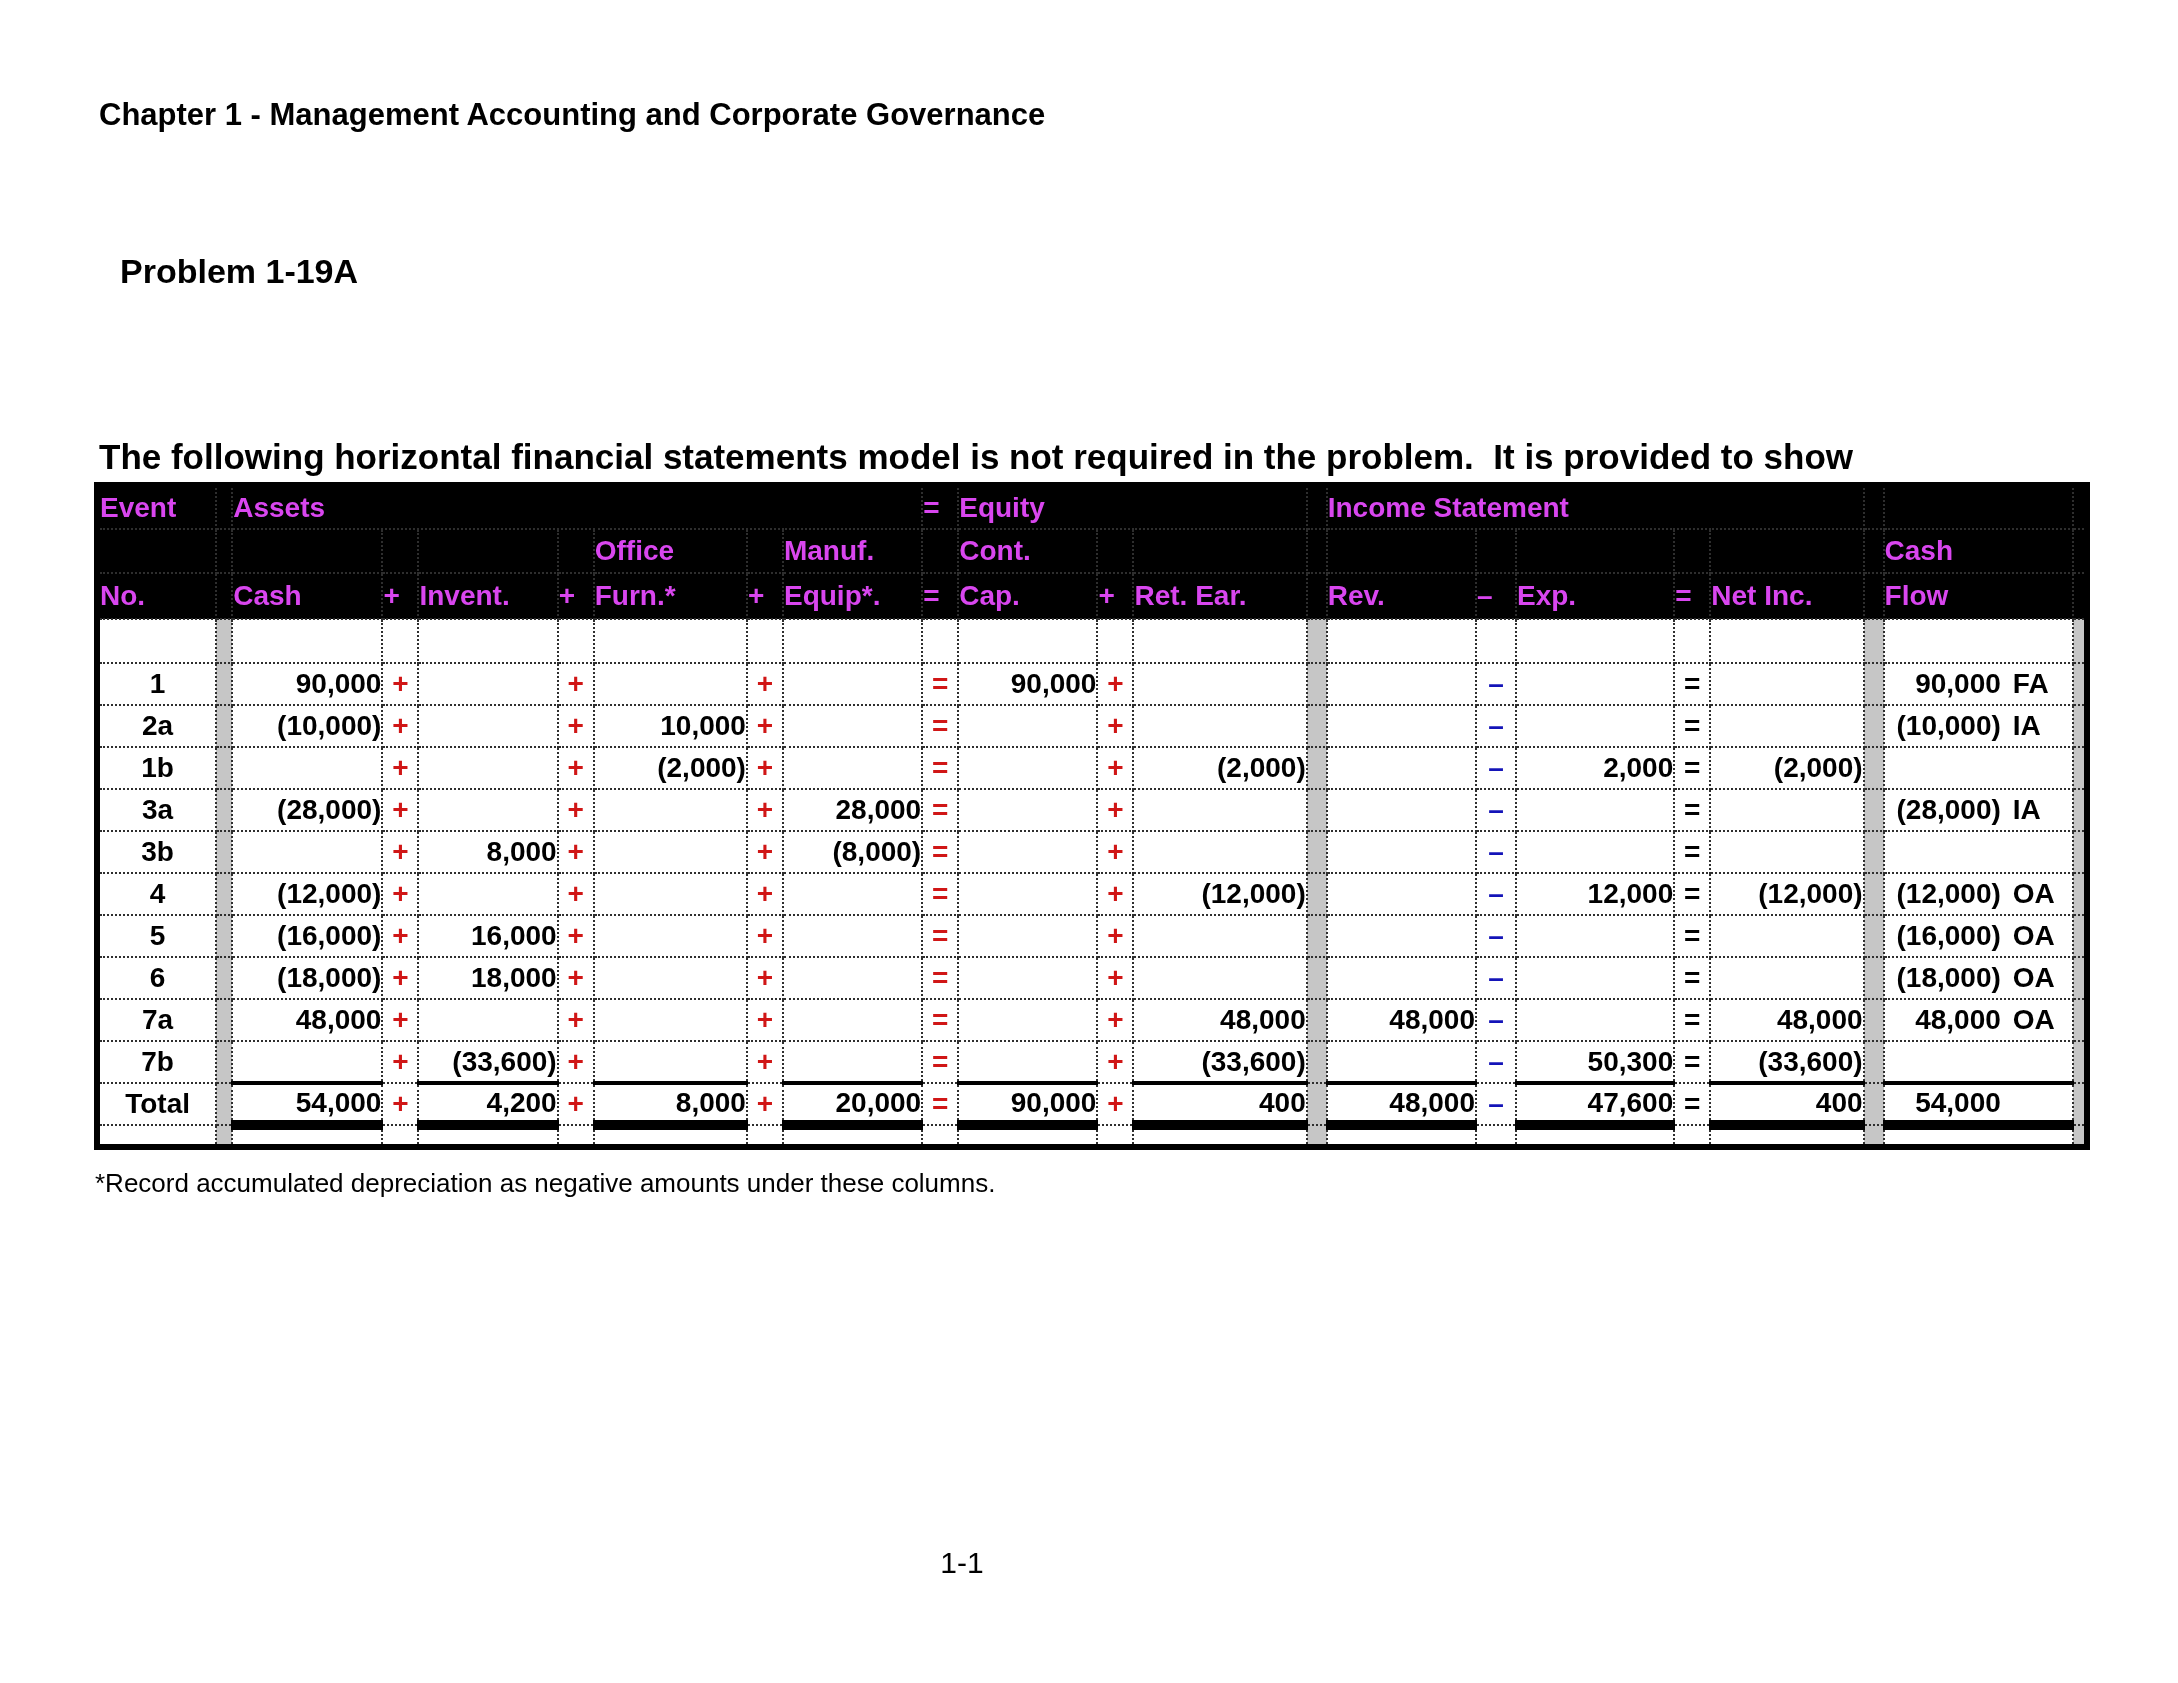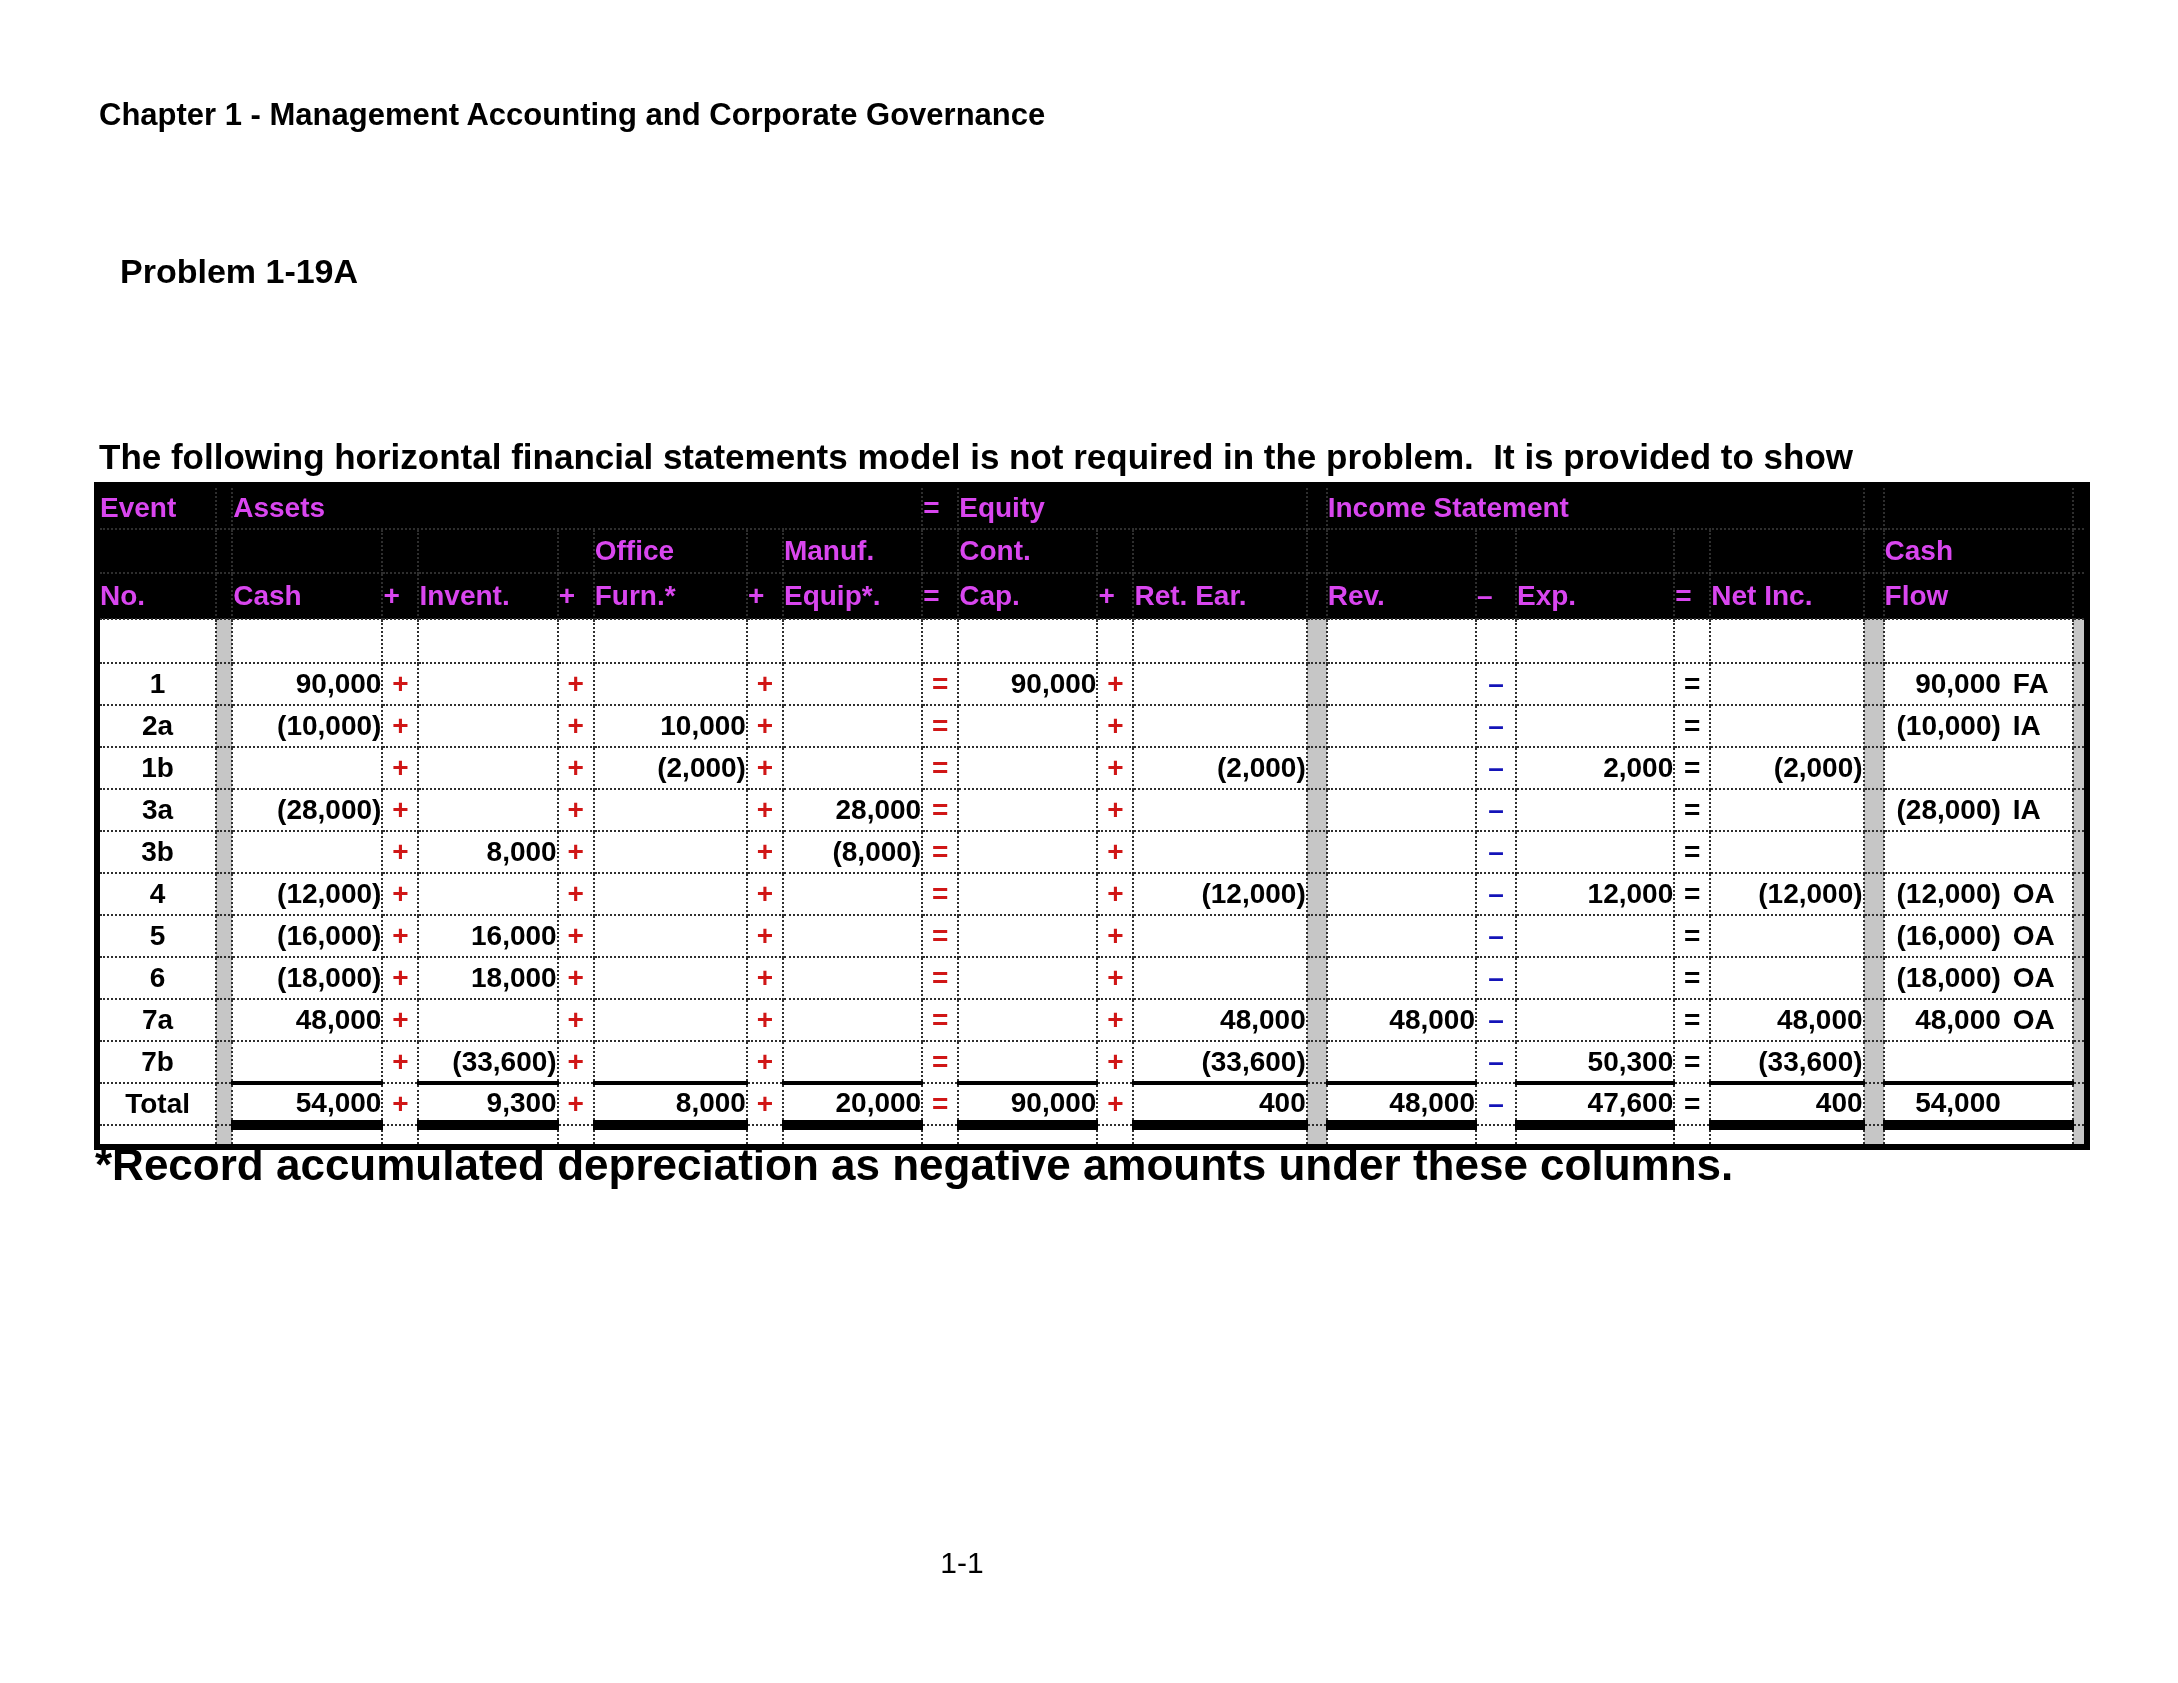--- a/index.html
+++ b/index.html
@@ -3,21 +3,21 @@
 <meta charset="utf-8">
 <style>
   html,body{margin:0;padding:0;background:#fff;}
   #page{
     position:relative;width:2178px;height:1683px;background:#ffffff;
     font-family:"Liberation Sans", sans-serif;color:#000;overflow:hidden;
   }
   .chapter{position:absolute;left:99px;top:97px;font-size:31px;font-weight:bold;white-space:pre;}
   .ptitle{position:absolute;left:120px;top:252px;font-size:34px;font-weight:bold;white-space:pre;}
   .intro{position:absolute;left:99px;top:339px;font-size:35px;font-weight:bold;line-height:47px;white-space:pre-wrap;width:2000px;}
-  .footnote{position:absolute;left:95px;top:1140px;font-size:44px;font-weight:bold;white-space:pre;}
+  .footnote{position:absolute;left:95px;top:1168px;font-size:26px;font-weight:normal;white-space:pre;}
   .pagenum{position:absolute;left:0;top:1546px;width:1924px;text-align:center;font-size:30px;font-weight:normal;}
 
   table.model{
     position:absolute;left:94px;top:482px;
     border-collapse:collapse;table-layout:fixed;width:1996px;
     border:6px solid #000;
   }
   table.model td{
     border:2px dotted #2e2e2e;
     font-weight:bold;font-size:28px;white-space:nowrap;
@@ -435,21 +435,21 @@
         <span class="cf-amt"></span><span class="cf-lbl"></span>
       </td>
       <td class="sep"></td>
     </tr>
 
     <tr class="data total">
       <td class="nocell">Total</td>
       <td class="sep"></td>
       <td class="num">54,000</td>
       <td class="op plus">+</td>
-      <td class="num">9,300</td>
+      <td class="num">4,200</td>
       <td class="op plus">+</td>
       <td class="num">8,000</td>
       <td class="op plus">+</td>
       <td class="num">20,000</td>
       <td class="op plus">=</td>
       <td class="num">90,000</td>
       <td class="op plus">+</td>
       <td class="num">400</td>
       <td class="sep"></td>
       <td class="num">48,000</td>

